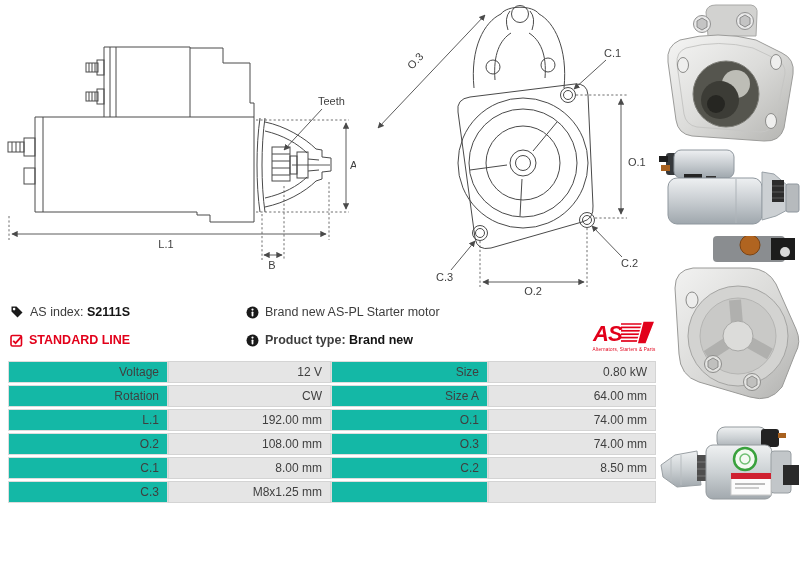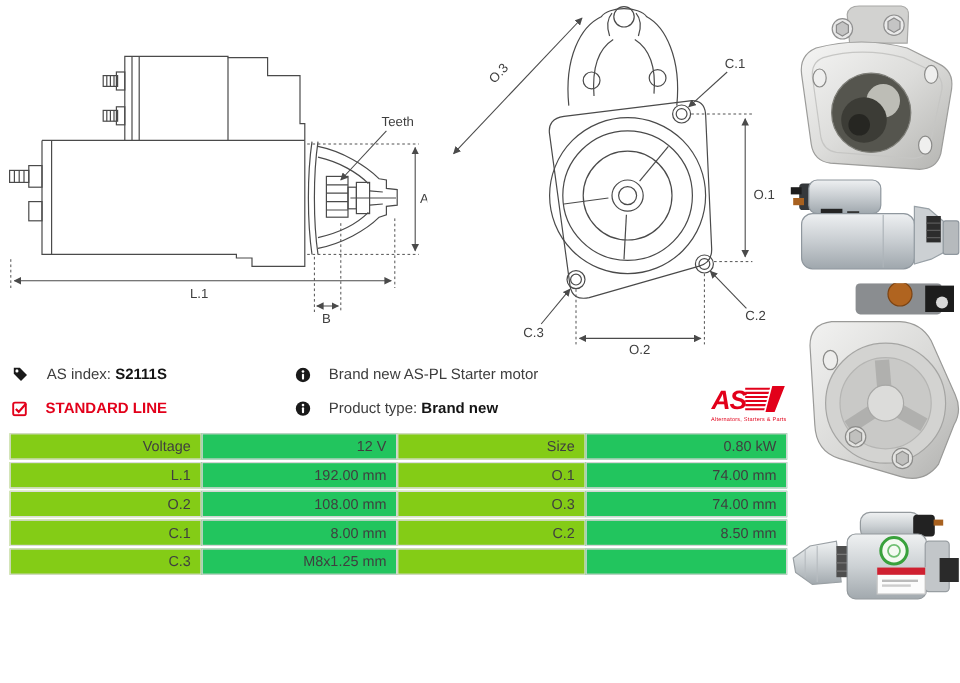--- a/index.html
+++ b/index.html
@@ -6,31 +6,31 @@
   .page{position:relative;width:800px;height:569px;background:#fff;overflow:hidden;
         font-family:"Liberation Sans",sans-serif;}
   .abs{position:absolute;}
   svg text{font-family:"Liberation Sans",sans-serif;}
   
   .tech{stroke:#4a4a4a;fill:none;stroke-width:1;}
   .dim{stroke:#4a4a4a;fill:none;stroke-width:0.9;}
   .dot{stroke:#4a4a4a;fill:none;stroke-width:0.8;stroke-dasharray:2.2 2.2;}
   .dlab{fill:#3f3f3f;font-size:11px;}
   
-  .info-line{position:absolute;display:flex;align-items:center;gap:15px;
+  .info-line{position:absolute;display:flex;align-items:center;gap:6px;
              font-size:12.5px;color:#3d3d3d;height:16px;white-space:nowrap;}
   .info-line b{color:#141414;}
   .red-bold{color:#e2001a;font-weight:bold;}
   
   .spec{position:absolute;left:8px;top:359px;width:648px;table-layout:fixed;
         border-collapse:separate;border-spacing:0 2px;font-size:12px;color:#3f3f3f;}
   .spec td{border:1px solid #d4d4d4;padding:2px 8px;text-align:right;
            vertical-align:middle;height:16px;line-height:14px;overflow:hidden;}
-  .spec td.lbl{background:#84cc16;border-color:#dddddd;}
-  .spec td.val{background:#22c55e;}
+  .spec td.lbl{background:#14b8a6;border-color:#dddddd;}
+  .spec td.val{background:#e5e5e5;}
 </style>
 </head>
 <body>
 
 <div class="page">
 
   <svg class="abs" style="left:0;top:0;" width="356" height="292" viewBox="0 0 356 292">
     <defs>
       <marker id="arrS" viewBox="0 0 10 10" refX="9" refY="5" markerWidth="7" markerHeight="7" orient="auto-start-reverse">
         <path d="M0,0 L10,5 L0,10 Z" fill="#4a4a4a"></path>
@@ -285,21 +285,21 @@
 
   <div class="info-line" style="left:246px;top:304px;">
     <svg width="13" height="13" viewBox="0 0 13 13">
       <circle cx="6.5" cy="6.5" r="6" fill="#1a1a1a"></circle>
       <circle cx="6.5" cy="3.6" r="1.1" fill="#ffffff"></circle>
       <rect x="5.6" y="5.4" width="1.8" height="5" rx="0.9" fill="#ffffff"></rect>
     </svg>
     <span>Brand new AS-PL Starter motor</span>
   </div>
 
-  <div class="info-line" style="left:246px;top:332px;">
+  <div class="info-line" style="left:246px;top:332px;font-weight:bold;">
     <svg width="13" height="13" viewBox="0 0 13 13">
       <circle cx="6.5" cy="6.5" r="6" fill="#1a1a1a"></circle>
       <circle cx="6.5" cy="3.6" r="1.1" fill="#ffffff"></circle>
       <rect x="5.6" y="5.4" width="1.8" height="5" rx="0.9" fill="#ffffff"></rect>
     </svg>
     <span><span>Product type:</span>
     <b>Brand new</b></span>
   </div>
 
 
@@ -325,20 +325,26 @@
         <col style="width:168px">
       </colgroup>
     <tbody>
       <tr>
         <td class="lbl">Voltage</td>
         <td class="val">12 V</td>
         <td class="lbl">Size</td>
         <td class="val">0.80 kW</td>
       </tr>
       <tr>
+        <td class="lbl">Rotation</td>
+        <td class="val">CW</td>
+        <td class="lbl">Size A</td>
+        <td class="val">64.00 mm</td>
+      </tr>
+      <tr>
         <td class="lbl">L.1</td>
         <td class="val">192.00 mm</td>
         <td class="lbl">O.1</td>
         <td class="val">74.00 mm</td>
       </tr>
       <tr>
         <td class="lbl">O.2</td>
         <td class="val">108.00 mm</td>
         <td class="lbl">O.3</td>
         <td class="val">74.00 mm</td>

